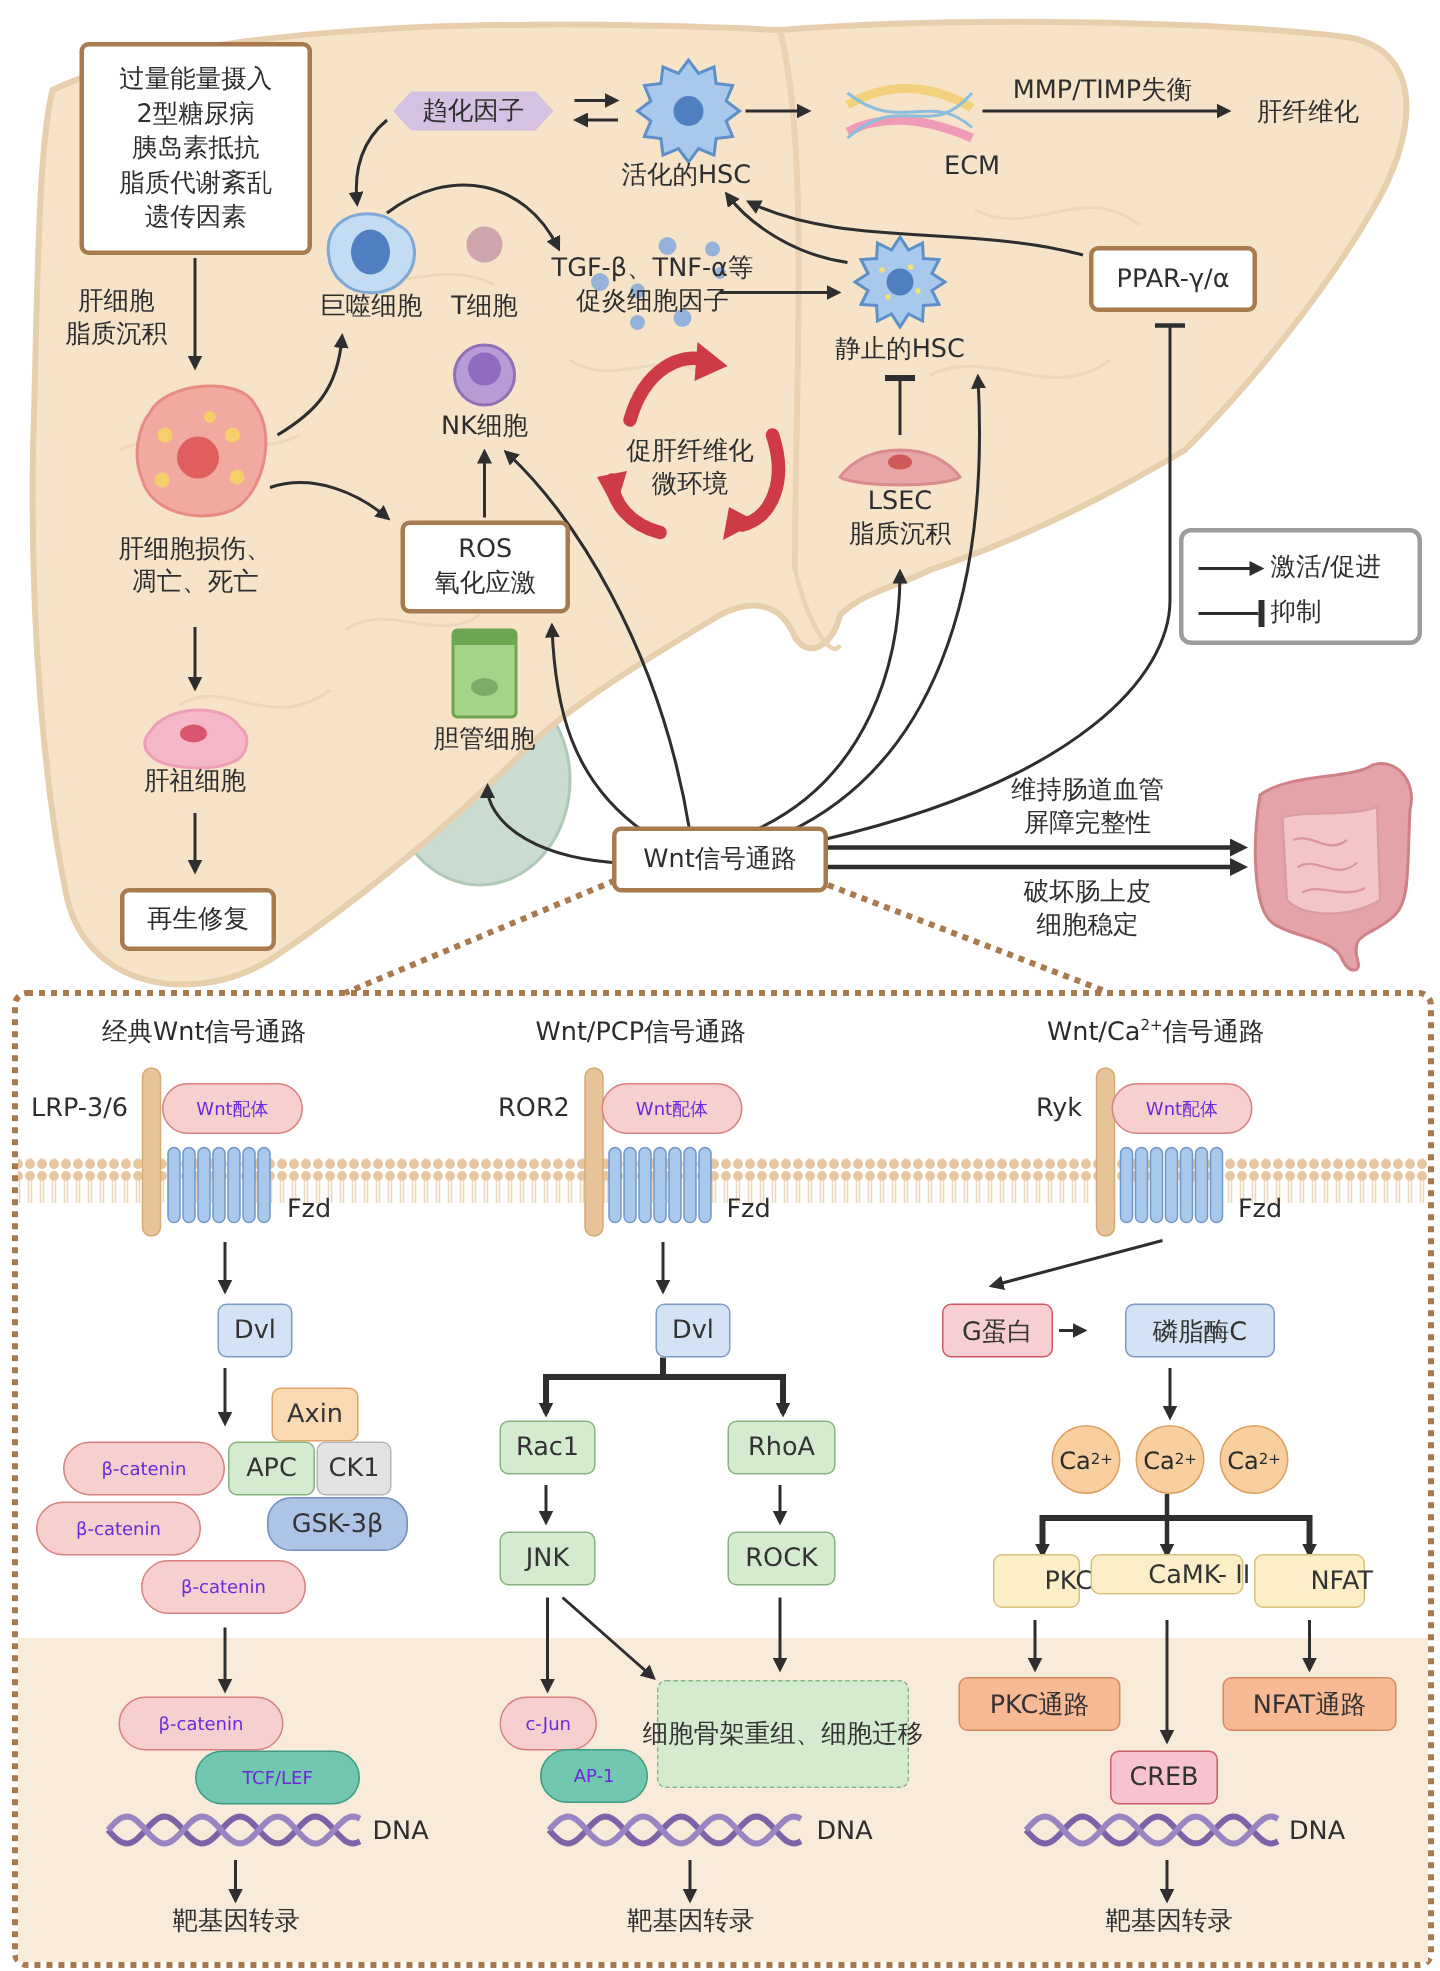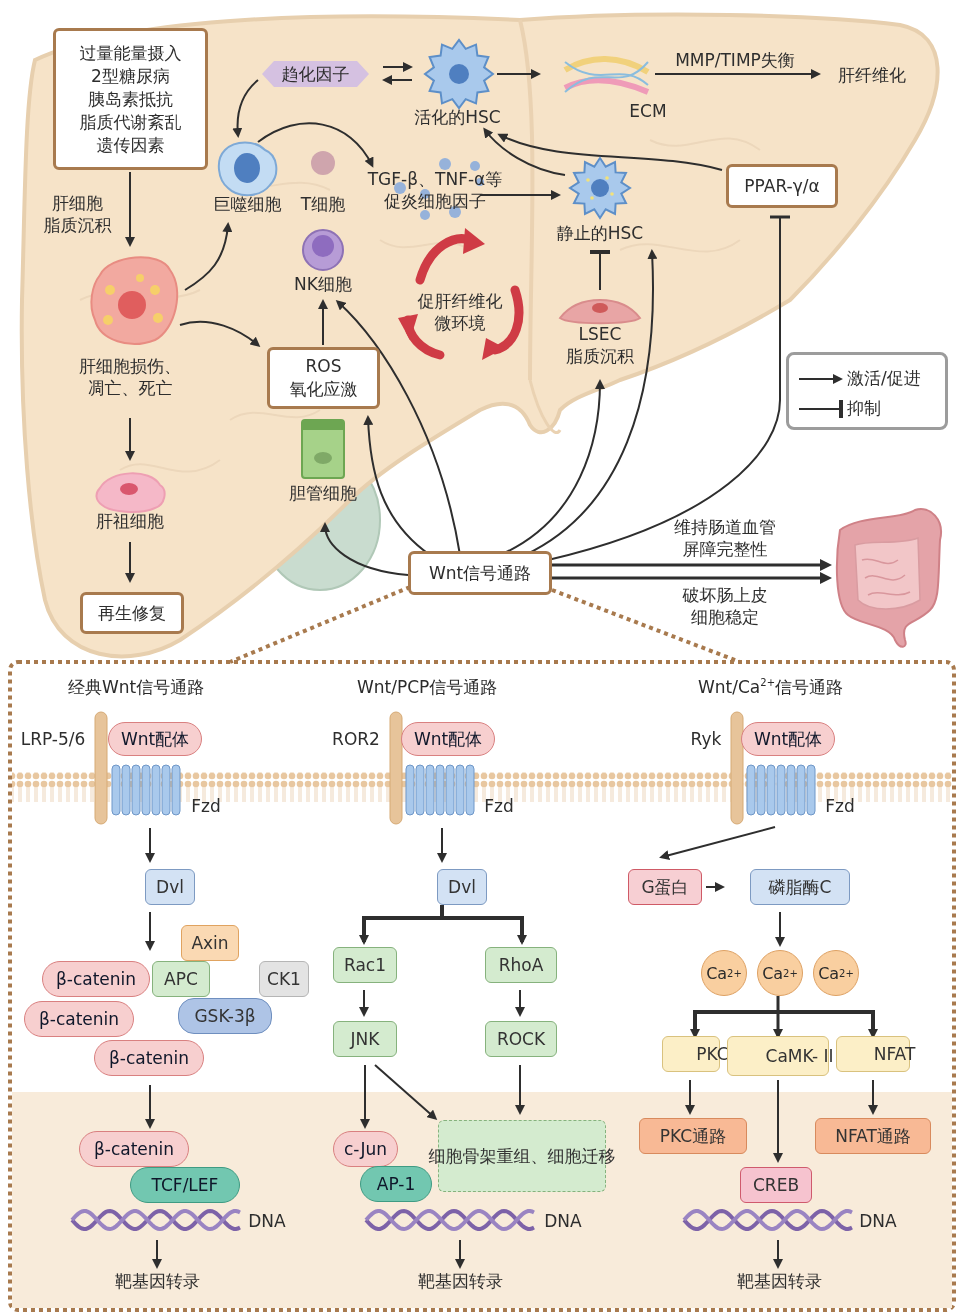--- a/index.html
+++ b/index.html
@@ -1,28 +1,28 @@
 <!DOCTYPE html>
 <html><head>
 <meta charset="utf-8">
 <style>
   html,body{margin:0;padding:0;background:#fff;}
   body{width:960px;height:1314px;position:relative;overflow:hidden;font-family:"DejaVu Sans","Liberation Sans",sans-serif;color:#2b2b2b;}
   svg.bg{position:absolute;left:0;top:0;}
   .abs{position:absolute;}
   .t{position:absolute;font-size:17px;line-height:22px;text-align:center;white-space:nowrap;color:#2e2e2e;}
   .box{position:absolute;background:#fff;border:3px solid #a87a4e;border-radius:6px;box-sizing:border-box;display:flex;align-items:center;justify-content:center;text-align:center;font-size:17px;line-height:23px;color:#2e2e2e;}
-  .pill{position:absolute;border-radius:18px;border:1.5px solid;box-sizing:border-box;display:flex;align-items:center;justify-content:center;font-size:17px;color:#0f172a;white-space:nowrap;}
+  .pill{position:absolute;border-radius:18px;border:1.5px solid;box-sizing:border-box;display:flex;align-items:center;justify-content:center;font-size:12px;color:#6d28d9;white-space:nowrap;}
   .rbox{position:absolute;border-radius:6px;border:1.5px solid;box-sizing:border-box;display:flex;align-items:center;justify-content:center;font-size:17px;color:#333;white-space:nowrap;}
   .pink{background:#f7cfcf;border-color:#d98080;}
   .blue{background:#d3e2f4;border-color:#7d9ac2;margin-left:21px;}
   .green{background:#d4ebcf;border-color:#86b27d;}
   .teal{background:#72c7b0;border-color:#3f9b83;}
   .orange{background:#fad9b3;border-color:#e0a360;}
-  .grey{background:#e3e3e3;border-color:#b5b5b5;margin-left:48px;}
+  .grey{background:#e3e3e3;border-color:#b5b5b5;}
   .gsk{background:#aec4e6;border-color:#6f8fbf;}
   .yellow{background:#fcefc7;border-color:#d9c27e;padding-left:43px;}
   .salmon{background:#f8b995;border-color:#d88a5d;}
   .creb{background:#f6c3cf;border-color:#cf5a6d;}
   .gprot{background:#f7cfd3;border-color:#cf5a66;}
   .ca{position:absolute;width:46px;height:46px;border-radius:50%;background:#f9cfa0;border:1.5px solid #dea163;box-sizing:border-box;display:flex;align-items:center;justify-content:center;font-size:16px;}
   .ca sup{font-size:10px;}
   .sec-title{position:absolute;font-size:17px;white-space:nowrap;}
   .legend{position:absolute;left:786px;top:352px;width:162px;height:78px;border:3px solid #9c9c9c;border-radius:8px;box-sizing:border-box;background:#fff;}
 </style>
@@ -270,21 +270,21 @@
   <path d="M262,74 L274,61 L357,61 L369,74 L357,87 L274,87 Z" fill="#d5c1e1"></path>
 </svg>
 
 <div class="box" style="left:53px;top:28px;width:155px;height:142px;flex-direction:column;">
   <div>过量能量摄入</div>
   <div>2型糖尿病</div>
   <div>胰岛素抵抗</div>
   <div>脂质代谢紊乱</div>
   <div>遗传因素</div>
 </div>
-<div class="t" style="left:30px;top:192px;width:95px;">
+<div class="t" style="left:30px;top:192px;width:95px;font-family:Liberation Mono, monospace;">
   <div>肝细胞</div>
     <div>脂质沉积</div>
 </div>
 <div class="t" style="left:60px;top:355px;width:140px;">
   <div>肝细胞损伤、</div>
     <div>凋亡、死亡</div>
 </div>
 <div class="t" style="left:80px;top:510px;width:100px;">肝祖细胞</div>
 <div class="box" style="left:80px;top:592px;width:104px;height:42px;">再生修复</div>
 
@@ -332,21 +332,21 @@
     <line x1="2" y1="10" x2="38" y2="10" stroke="#2e2e2e" stroke-width="2"></line>
     <path d="M36,5 L46,10 L36,15 z" fill="#2e2e2e"></path>
     <line x1="2" y1="40" x2="42" y2="40" stroke="#2e2e2e" stroke-width="2"></line>
     <rect x="42" y="31" width="4" height="18" fill="#2e2e2e"></rect>
   </svg>
   <div class="t" style="left:58px;top:12px;text-align:left;">激活/促进</div>
   <div class="t" style="left:58px;top:42px;text-align:left;">抑制</div>
 </div>
 
 <div class="sec-title" style="left:68px;top:676px;">经典Wnt信号通路</div>
-<div class="t" style="left:14px;top:728px;width:78px;">LRP-5/6</div>
+<div class="t" style="left:14px;top:728px;width:78px;">LRP-3/6</div>
 <div class="pill pink" style="left:108px;top:722px;width:94px;height:34px;">Wnt配体</div>
 <div class="t" style="left:186px;top:795px;width:40px;">Fzd</div>
 <div class="rbox blue" style="left:124px;top:869px;width:50px;height:36px;">Dvl</div>
 <div class="rbox orange" style="left:181px;top:925px;width:58px;height:36px;">Axin</div>
 <div class="pill pink" style="left:42px;top:961px;width:108px;height:36px;">β-catenin</div>
 <div class="rbox green" style="left:152px;top:961px;width:58px;height:36px;">APC</div>
 <div class="rbox grey" style="left:211px;top:961px;width:50px;height:36px;">CK1</div>
 <div class="pill pink" style="left:24px;top:1001px;width:110px;height:36px;">β-catenin</div>
 <div class="rbox gsk" style="left:178px;top:998px;width:94px;height:36px;border-radius:16px;">GSK-3β</div>
 <div class="pill pink" style="left:94px;top:1040px;width:110px;height:36px;">β-catenin</div>
@@ -387,19 +387,19 @@
   </div>
 <div class="ca" style="left:757px;top:950px;">
     <span>Ca</span>
     <sup>2+</sup>
   </div>
 <div class="ca" style="left:813px;top:950px;">
     <span>Ca</span>
     <sup>2+</sup>
   </div>
 <div class="rbox yellow" style="left:662px;top:1036px;width:58px;height:36px;">PKC</div>
-<div class="rbox yellow" style="left:727px;top:1036px;width:102px;height:40px;">CaMK- II</div>
+<div class="rbox yellow" style="left:727px;top:1036px;width:102px;height:27px;">CaMK- II</div>
 <div class="rbox yellow" style="left:836px;top:1036px;width:74px;height:36px;">NFAT</div>
 <div class="rbox salmon" style="left:639px;top:1118px;width:108px;height:36px;">PKC通路</div>
 <div class="rbox salmon" style="left:815px;top:1118px;width:116px;height:36px;">NFAT通路</div>
 <div class="rbox creb" style="left:740px;top:1167px;width:72px;height:36px;">CREB</div>
 <div class="t" style="left:855px;top:1210px;width:46px;">DNA</div>
 <div class="t" style="left:722px;top:1270px;width:115px;">靶基因转录</div>
 
 </body></html>

